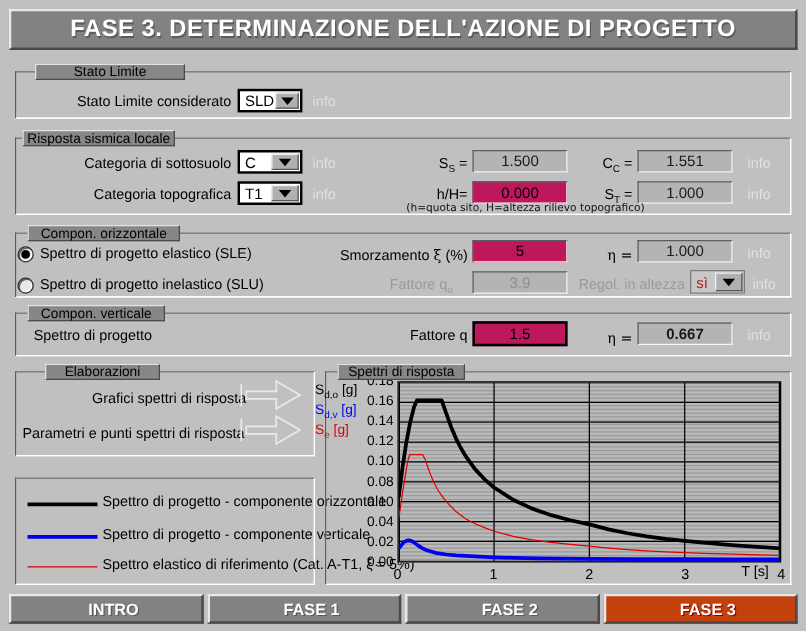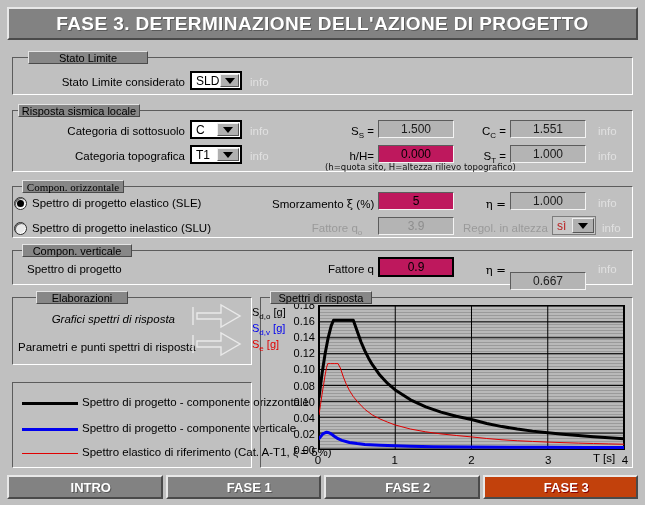--- a/index.html
+++ b/index.html
@@ -186,21 +186,21 @@
   <span>S</span><span class="sub">T</span><span> =</span>
 </div>
 <div class="fld ro" style="left:510px;top:145px;width:76px;height:18px;">
   <span>1.000</span>
 </div>
 <div class="info" style="left:598px;top:150px;">info</div>
 
 <div style="position:absolute;left:325px;top:162px;font-size:8.5px;color:#111;white-space:nowrap;font-family:'DejaVu Sans',sans-serif;">(h=quota sito, H=altezza rilievo topografico)</div>
 
 <div class="grp" style="left:12px;top:186px;width:621px;height:52px;"></div>
-<div class="grp-tab" style="left:22px;top:180px;width:102px;height:13px;font-family:Liberation Serif, serif;">
+<div class="grp-tab" style="left:22px;top:180px;width:122px;height:13px;">
   <span>Compon. orizzontale</span>
 </div>
 
 <div class="radio" style="left:14px;top:197px;">
   <span class="dot"></span>
 </div>
 <div class="lbl" style="left:32px;top:197px;">Spettro di progetto elastico (SLE)</div>
 
 <div class="radio" style="left:14px;top:222px;"></div>
 <div class="lbl" style="left:32px;top:222px;">Spettro di progetto inelastico (SLU)</div>
@@ -234,33 +234,33 @@
 </div>
 <div class="info" style="left:602px;top:222px;">info</div>
 
 <div class="grp" style="left:12px;top:250px;width:621px;height:35px;"></div>
 <div class="grp-tab" style="left:22px;top:244px;width:110px;height:13px;">
   <span>Compon. verticale</span>
 </div>
 <div class="lbl" style="left:27px;top:263px;">Spettro di progetto</div>
 <div class="lbl r" style="left:300px;top:263px;width:74px;">Fattore q</div>
 <div class="fld rw hl" style="left:378px;top:257px;width:76px;height:20px;">
-  <span>0.9</span>
+  <span>1.5</span>
 </div>
 <div class="lbl r" style="left:470px;top:263px;width:36px;font-family:'DejaVu Serif',serif;">η =</div>
-<div class="fld ro" style="left:510px;top:272px;width:76px;height:18px;">
+<div class="fld ro" style="left:510px;top:258px;width:76px;height:18px;font-weight:bold;">
   <span>0.667</span>
 </div>
 <div class="info" style="left:598px;top:263px;">info</div>
 
 <div class="grp" style="left:12px;top:297px;width:240px;height:68px;"></div>
 <div class="grp-tab" style="left:36px;top:291px;width:92px;height:13px;">
   <span>Elaborazioni</span>
 </div>
-<div class="lbl r" style="left:18px;top:313px;width:157px;font-style:italic;">Grafici spettri di risposta</div>
+<div class="lbl r" style="left:40px;top:313px;width:157px;">Grafici spettri di risposta</div>
 <svg class="bigarrow" style="left:191px;top:303px;" width="52" height="26" viewBox="0 0 52 26">
   <path d="M2 4 L2 22 M6 10 L30 10 L30 2 L49 13 L30 24 L30 16 L6 16 Z" fill="none" stroke="#e9e9e9" stroke-width="1.4"></path>
 </svg>
 <div class="lbl r" style="left:18px;top:341px;width:169px;">Parametri e punti spettri di risposta</div>
 <svg class="bigarrow" style="left:191px;top:331px;" width="52" height="26" viewBox="0 0 52 26">
   <path d="M2 4 L2 22 M6 10 L30 10 L30 2 L49 13 L30 24 L30 16 L6 16 Z" fill="none" stroke="#e9e9e9" stroke-width="1.4"></path>
 </svg>
 
 <div class="grp" style="left:12px;top:382px;width:240px;height:86px;"></div>
 

